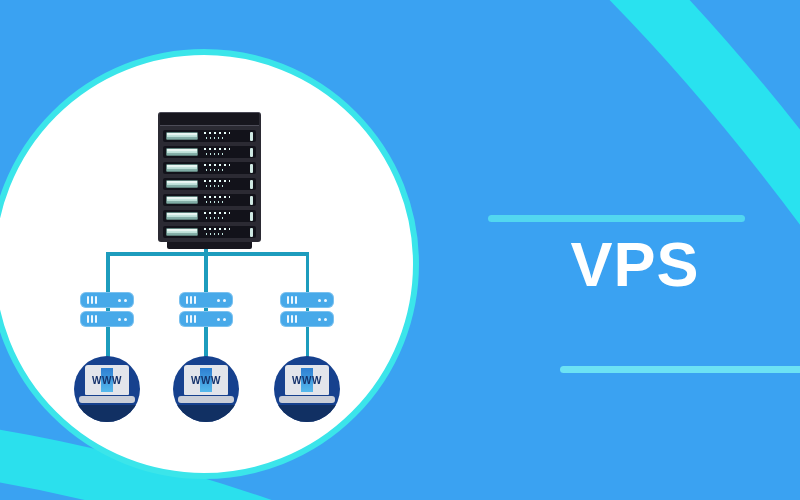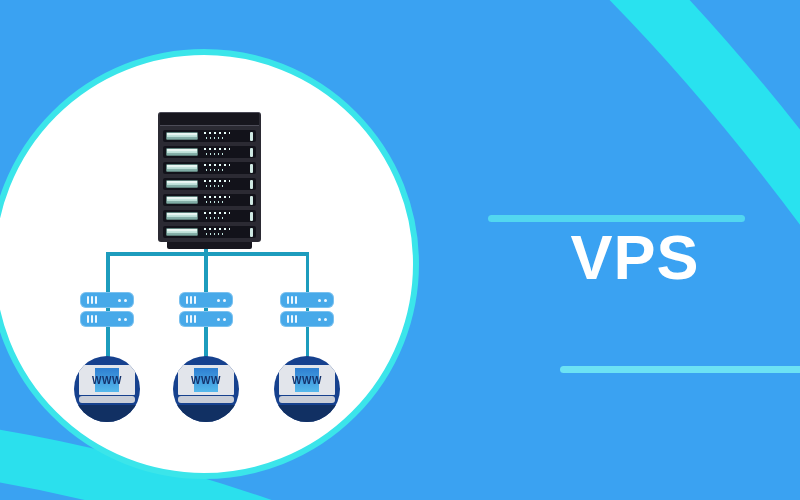--- a/index.html
+++ b/index.html
@@ -61,33 +61,33 @@
   .dot{width:3px;height:3px;border-radius:50%;background:#eef8ff;}
 
   
   .client{
     position:absolute;width:66px;height:66px;border-radius:50%;
     background:#16418e;overflow:hidden;
   }
   .client-ground{position:absolute;left:0;bottom:0;width:100%;height:17px;background:#113063;}
   .laptop{position:absolute;left:0;top:9px;width:100%;display:flex;flex-direction:column;align-items:center;}
   .lap-screen{
-    width:56px;height:30px;background:#e2e5eb;border-radius:3px 3px 1px 1px;
+    width:44px;height:30px;background:#e2e5eb;border-radius:3px 3px 1px 1px;
     box-sizing:border-box;padding:3px 16px;
   }
   .lap-display{
     width:100%;height:100%;background:linear-gradient(180deg,#2e7fd2,#55b9ec);
     display:flex;align-items:center;justify-content:center;
     font-size:10px;font-weight:bold;letter-spacing:.5px;color:#14326b;
   }
   .lap-base{width:56px;height:7px;background:#c9ced8;border-radius:3px;margin-top:1px;}
 
   
   .headline{
-    position:absolute;left:470px;top:224px;width:330px;
+    position:absolute;left:470px;top:231px;width:330px;
     text-align:center;color:#ffffff;font-weight:bold;
     font-size:63px;line-height:66px;letter-spacing:1px;
   }
   .rule{position:absolute;height:7px;border-radius:4px;}
   .rule-top{left:488px;top:215px;width:257px;background:#52d7f0;}
   .rule-bottom{left:560px;top:366px;width:250px;background:#6ce2f4;}
 </style>
 </head>
 <body>
 

